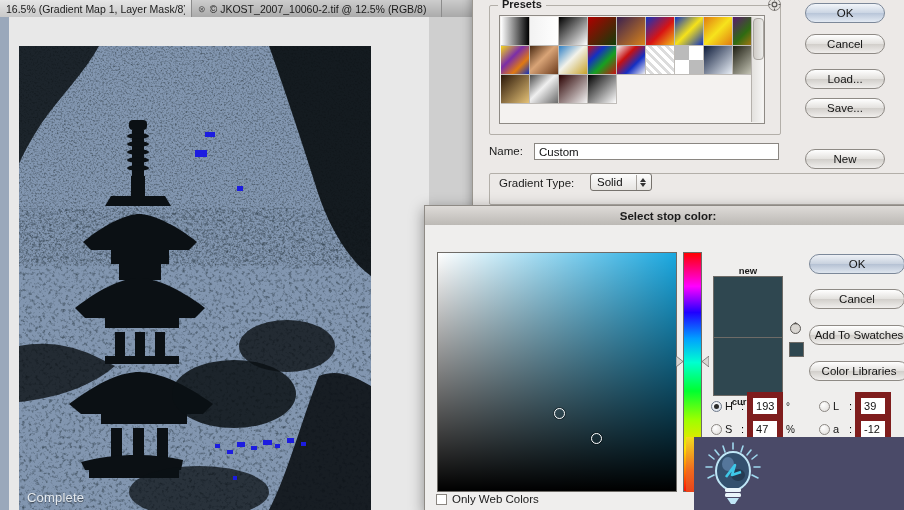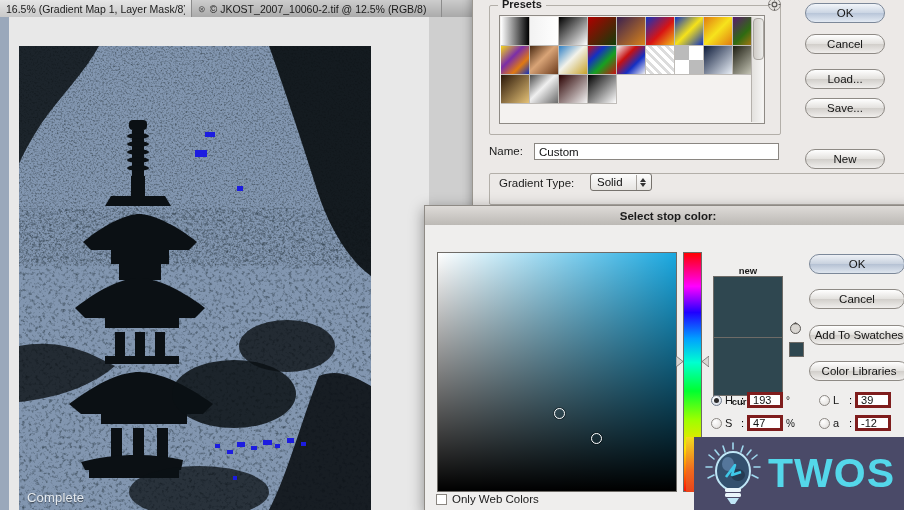--- a/index.html
+++ b/index.html
@@ -156,21 +156,21 @@
   .numrow{position:relative;height:23px;}
   .numcell{position:absolute;display:flex;align-items:center;gap:3px;}
   .numcell.colA{left:0;}
   .numcell.colB{left:108px;}
   .radio{width:11px;height:11px;border-radius:50%;
     background:radial-gradient(circle at 35% 30%,#fff,#dedbd8);
     border:1px solid #8c8884;box-sizing:border-box;flex:0 0 auto;position:relative;}
   .radio.on{background:radial-gradient(circle at 35% 30%,#fff,#cfd7e3);border-color:#6f7a8a;}
   .radio.on::after{content:"";position:absolute;left:2px;top:2px;width:5px;height:5px;border-radius:50%;background:#2b2b2b;}
   .nlbl{font-size:11px;color:#141414;width:13px;}
-  .nbox{width:36px;height:16px;background:#fff;border:3px solid #7f1d1d;
+  .nbox{width:36px;height:28px;background:#fff;border:6px solid #7f1d1d;
     font-size:11px;color:#111;display:flex;align-items:center;padding-left:3px;box-sizing:border-box;}
   .nunit{font-size:10px;color:#141414;width:12px;}
 
   .webonly{position:absolute;left:436px;top:493px;display:flex;align-items:center;gap:5px;}
   .chk{width:11px;height:11px;background:#fff;border:1px solid #8a8681;box-sizing:border-box;}
   .webonly .t{font-size:11.5px;color:#1b1b1b;}
 
   
   .twos-bar{position:absolute;left:694px;top:437px;width:210px;height:73px;
     background:#4a4a68;display:flex;align-items:center;}
@@ -477,16 +477,15 @@
         </g>
         <ellipse cx="31" cy="30" rx="17" ry="19" fill="#33506e" stroke="#bfe6f6" stroke-width="2"></ellipse>
         <ellipse cx="26" cy="23" rx="6" ry="7" fill="#5e7fa6" opacity="0.8"></ellipse>
         <ellipse cx="36" cy="34" rx="7" ry="6" fill="#22384f" opacity="0.9"></ellipse>
         <path d="M24 36 l9 -12 l-3 10 l9 -3" stroke="#3ec8e8" stroke-width="2.6" fill="none" stroke-linejoin="round"></path>
         <rect x="23" y="47" width="16" height="4" rx="1.5" fill="#e8f4fa"></rect>
         <rect x="23" y="52" width="16" height="4" rx="1.5" fill="#e8f4fa"></rect>
         <path d="M25 57 h12 l-4 6 h-4 Z" fill="#bfe6f6"></path>
       </svg>
     </span>
-    <span class="twos-text" style="color: rgb(84, 215, 234);">TWOS</span>
   </div>
 
 </div>
 
 </body></html>

